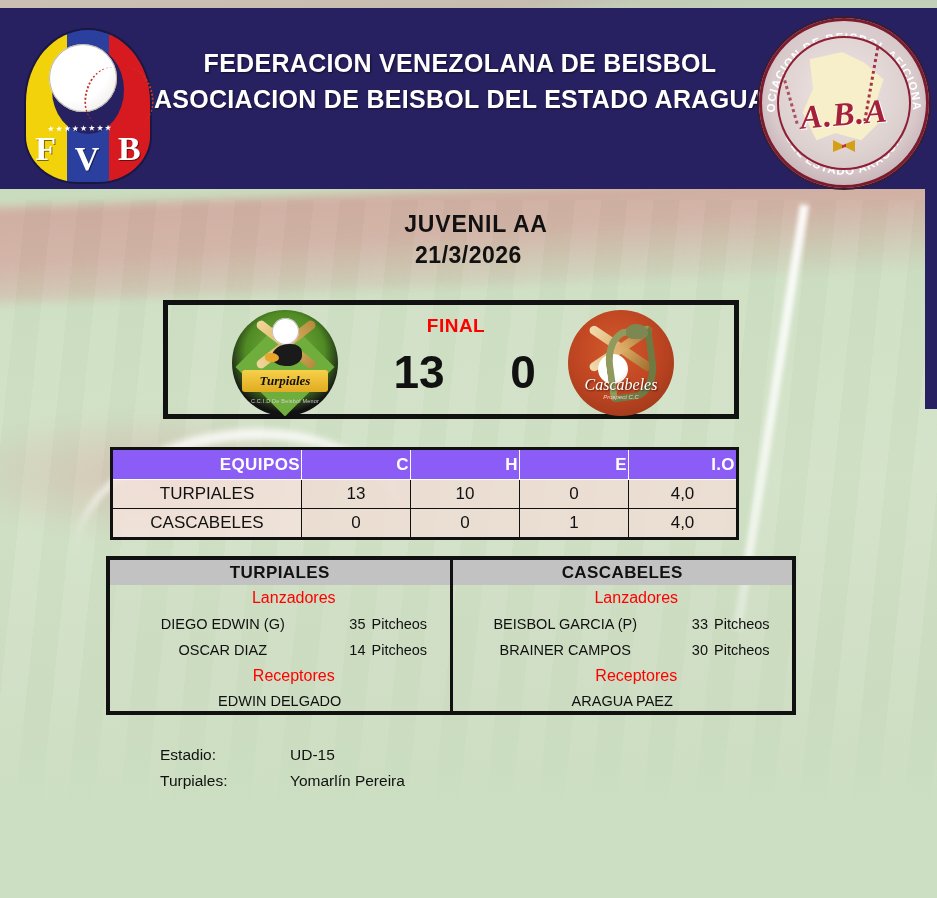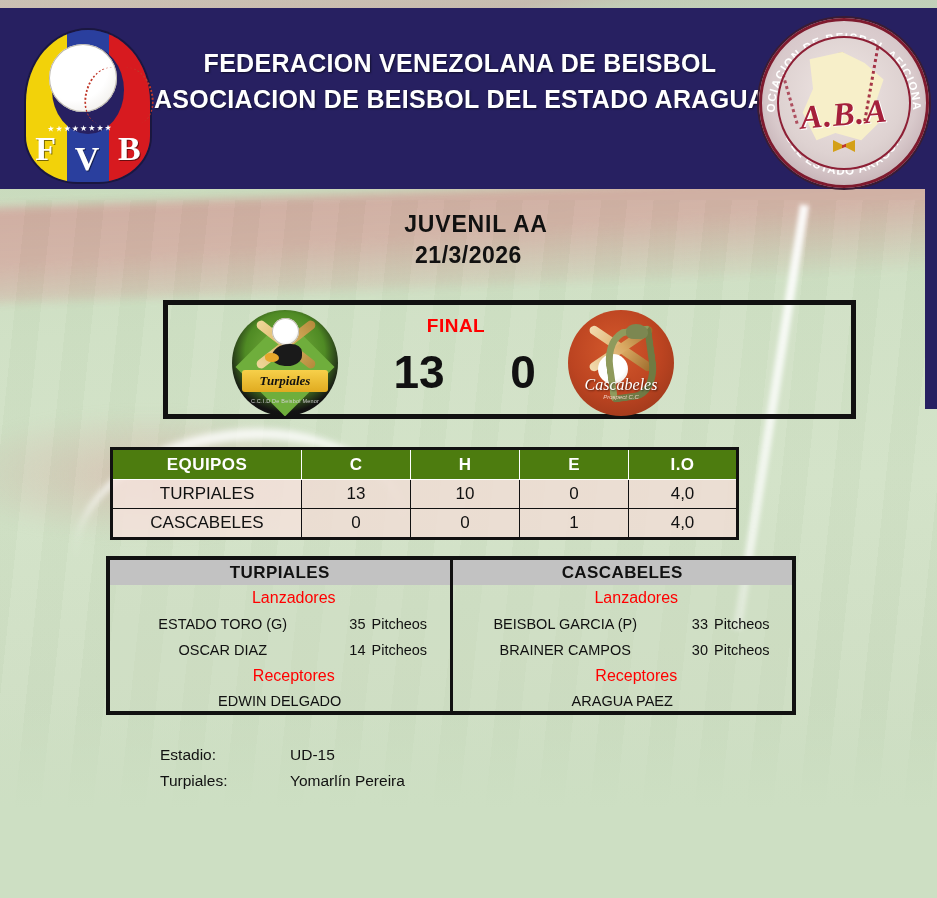--- a/index.html
+++ b/index.html
@@ -294,21 +294,21 @@
     font-weight: bold;
     color: #111111;
     letter-spacing: 0.5px;
     line-height: 32px;
   }
 
   
   .scorebox {
     position: absolute;
     left: 163px; top: 300px;
-    width: 693px; height: 119px;
+    width: 576px; height: 119px;
     border: 5px solid #111111;
     box-sizing: border-box;
     background: rgba(255,255,255,0.03);
     z-index: 4;
   }
   .final-label {
     position: absolute;
     left: 0; top: 10px;
     width: 576px;
     text-align: center;
@@ -459,27 +459,28 @@
   .stats {
     position: absolute;
     left: 110px; top: 447px;
     width: 628px;
     border-collapse: collapse;
     border: 3px solid #111111;
     z-index: 4;
     table-layout: fixed;
   }
   .stats th {
-    background: #4d7c0f;
+    background: #8b5cf6;
     color: #ffffff;
     font-size: 17px;
     font-weight: bold;
     height: 27px;
     border: 1px solid #ffffff;
     letter-spacing: 0.4px;
+    text-align: right;
   }
   .stats td {
     background: rgba(240,221,213,0.82);
     color: #111111;
     font-size: 17px;
     height: 26px;
     text-align: center;
     border: 1px solid #111111;
   }
   .stats td.teamcell { background: rgba(243,226,219,0.86); }
@@ -688,21 +689,21 @@
     </tbody>
   </table>
 
   <div class="panels">
 
     <div class="panel left">
       <div class="panel-head">TURPIALES</div>
       <div class="section-label">Lanzadores</div>
 
       <div class="prow">
-        <span class="pname">ESTADO TORO (G)</span>
+        <span class="pname">DIEGO EDWIN (G)</span>
         <span class="pcount">35</span>
         <span class="punit">Pitcheos</span>
       </div>
       <div class="prow">
         <span class="pname">OSCAR DIAZ</span>
         <span class="pcount">14</span>
         <span class="punit">Pitcheos</span>
       </div>
 
       <div class="section-label">Receptores</div>

